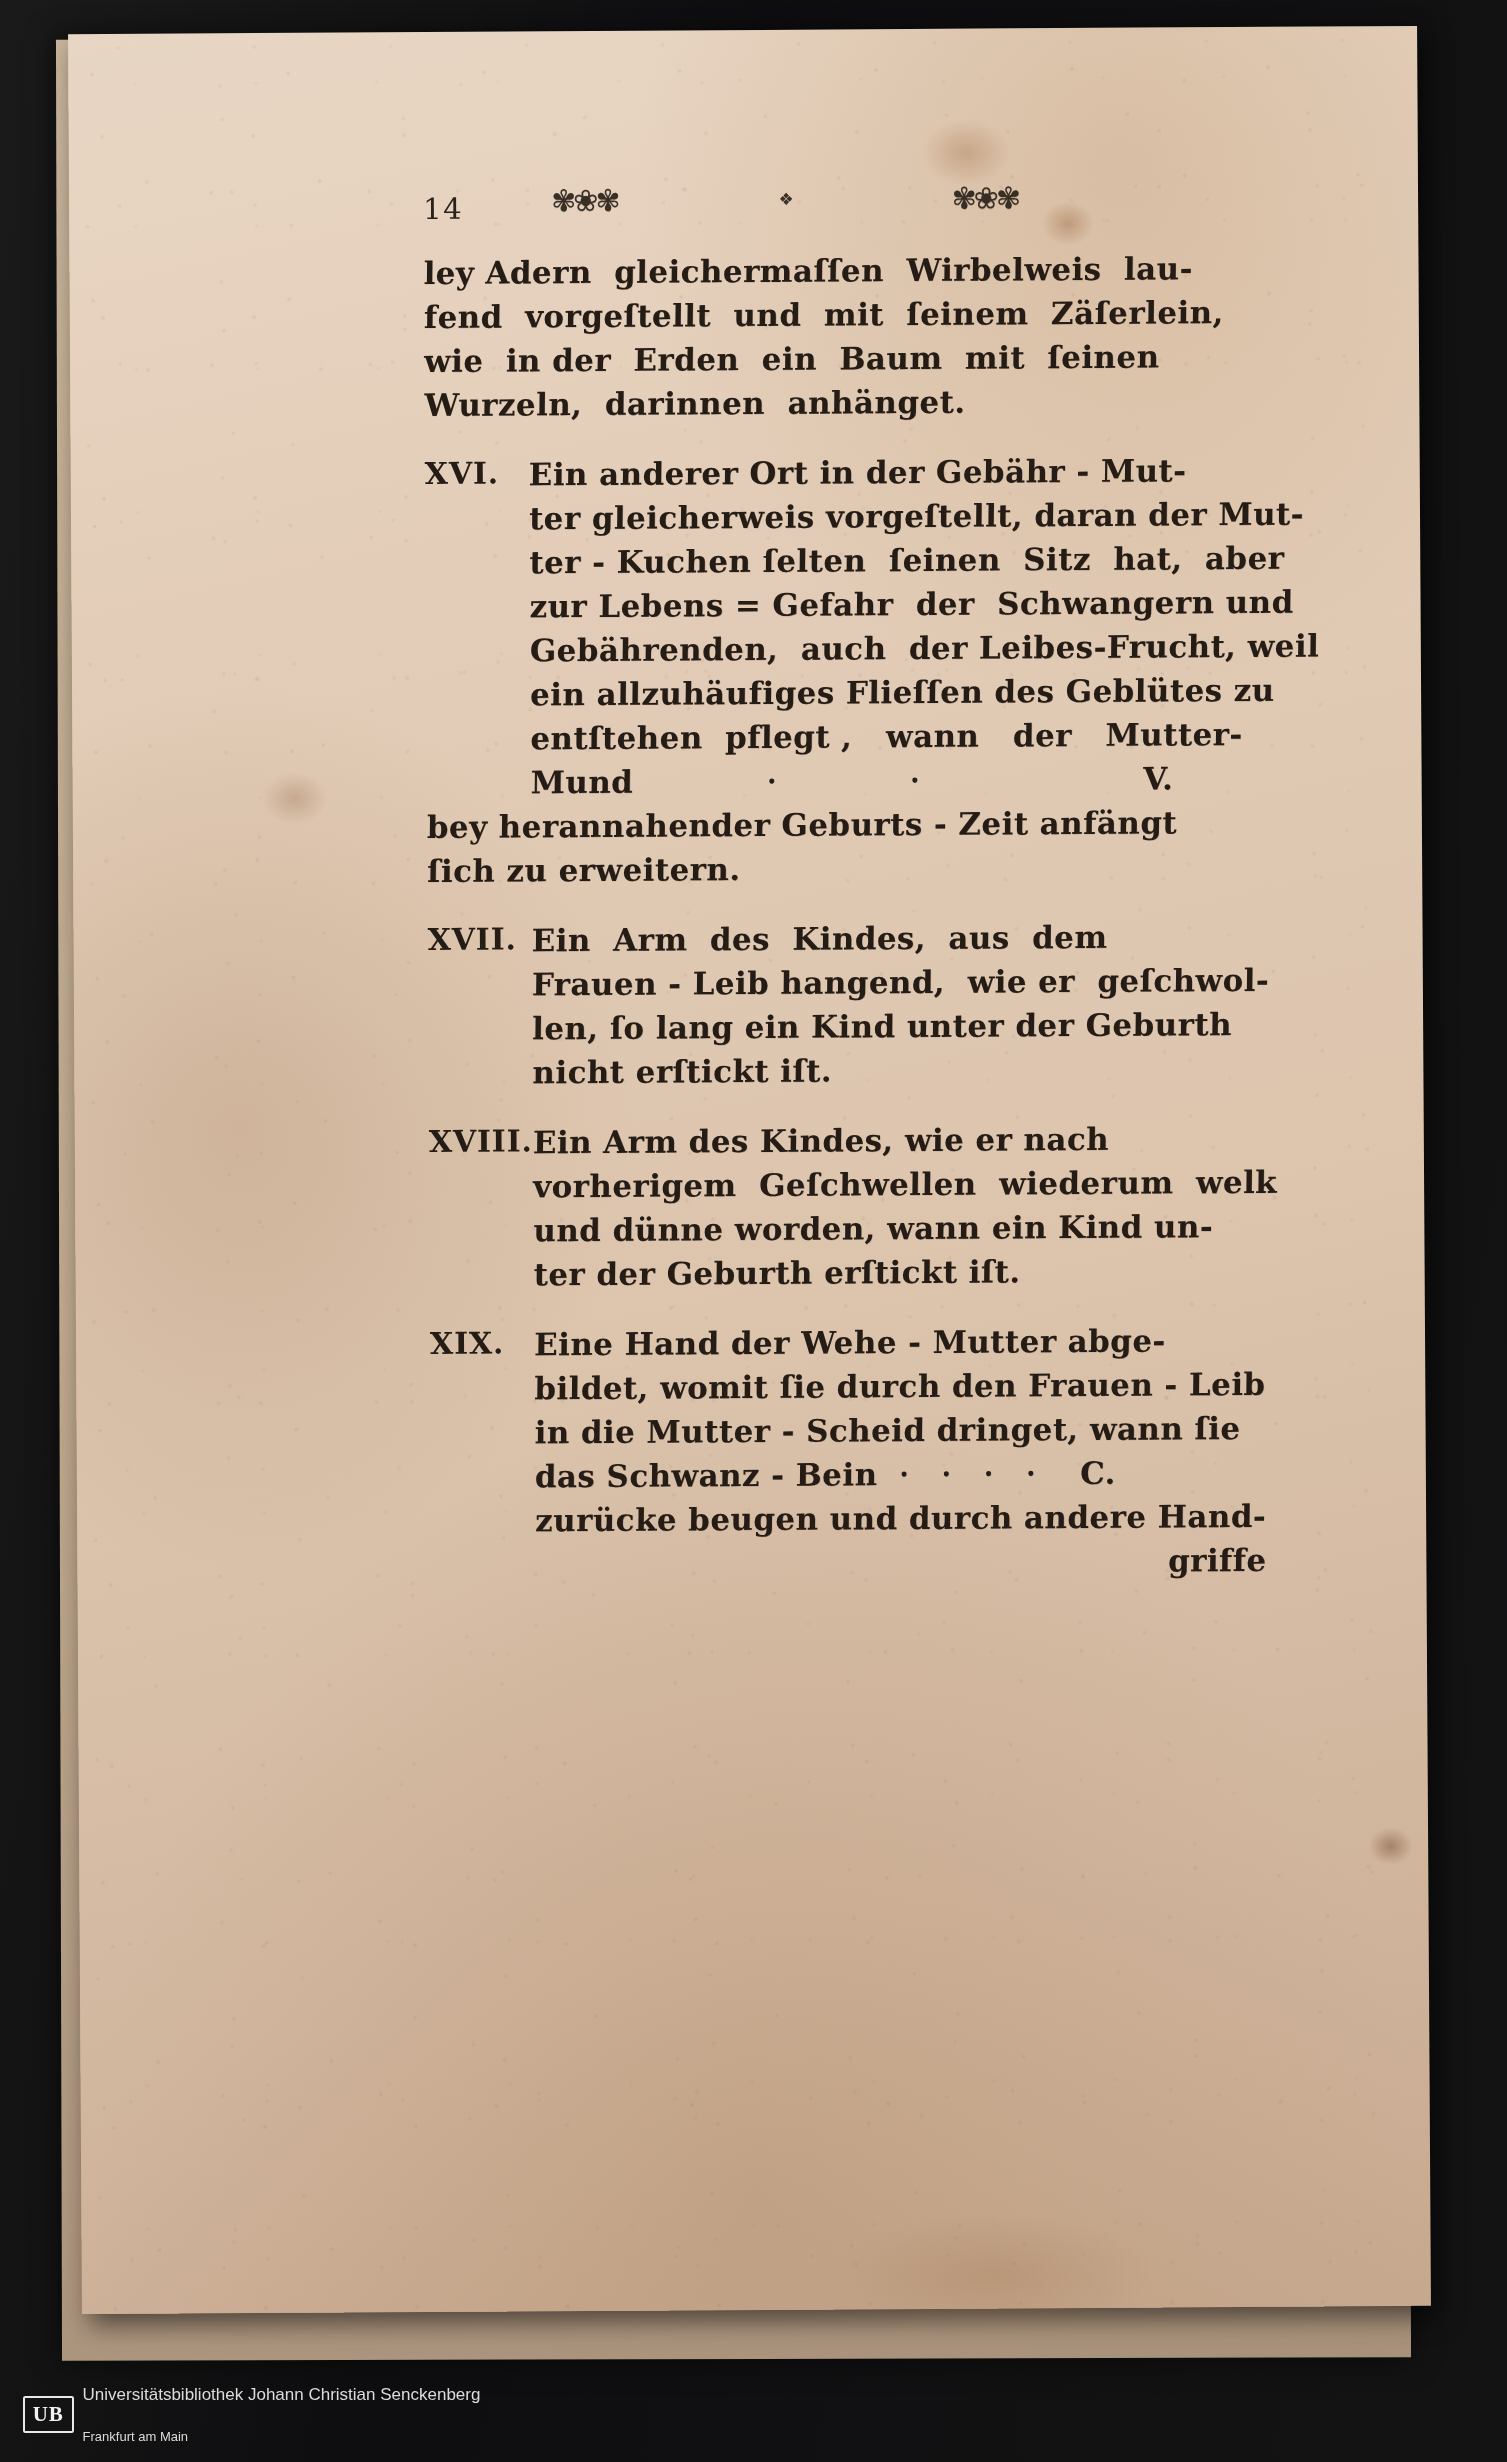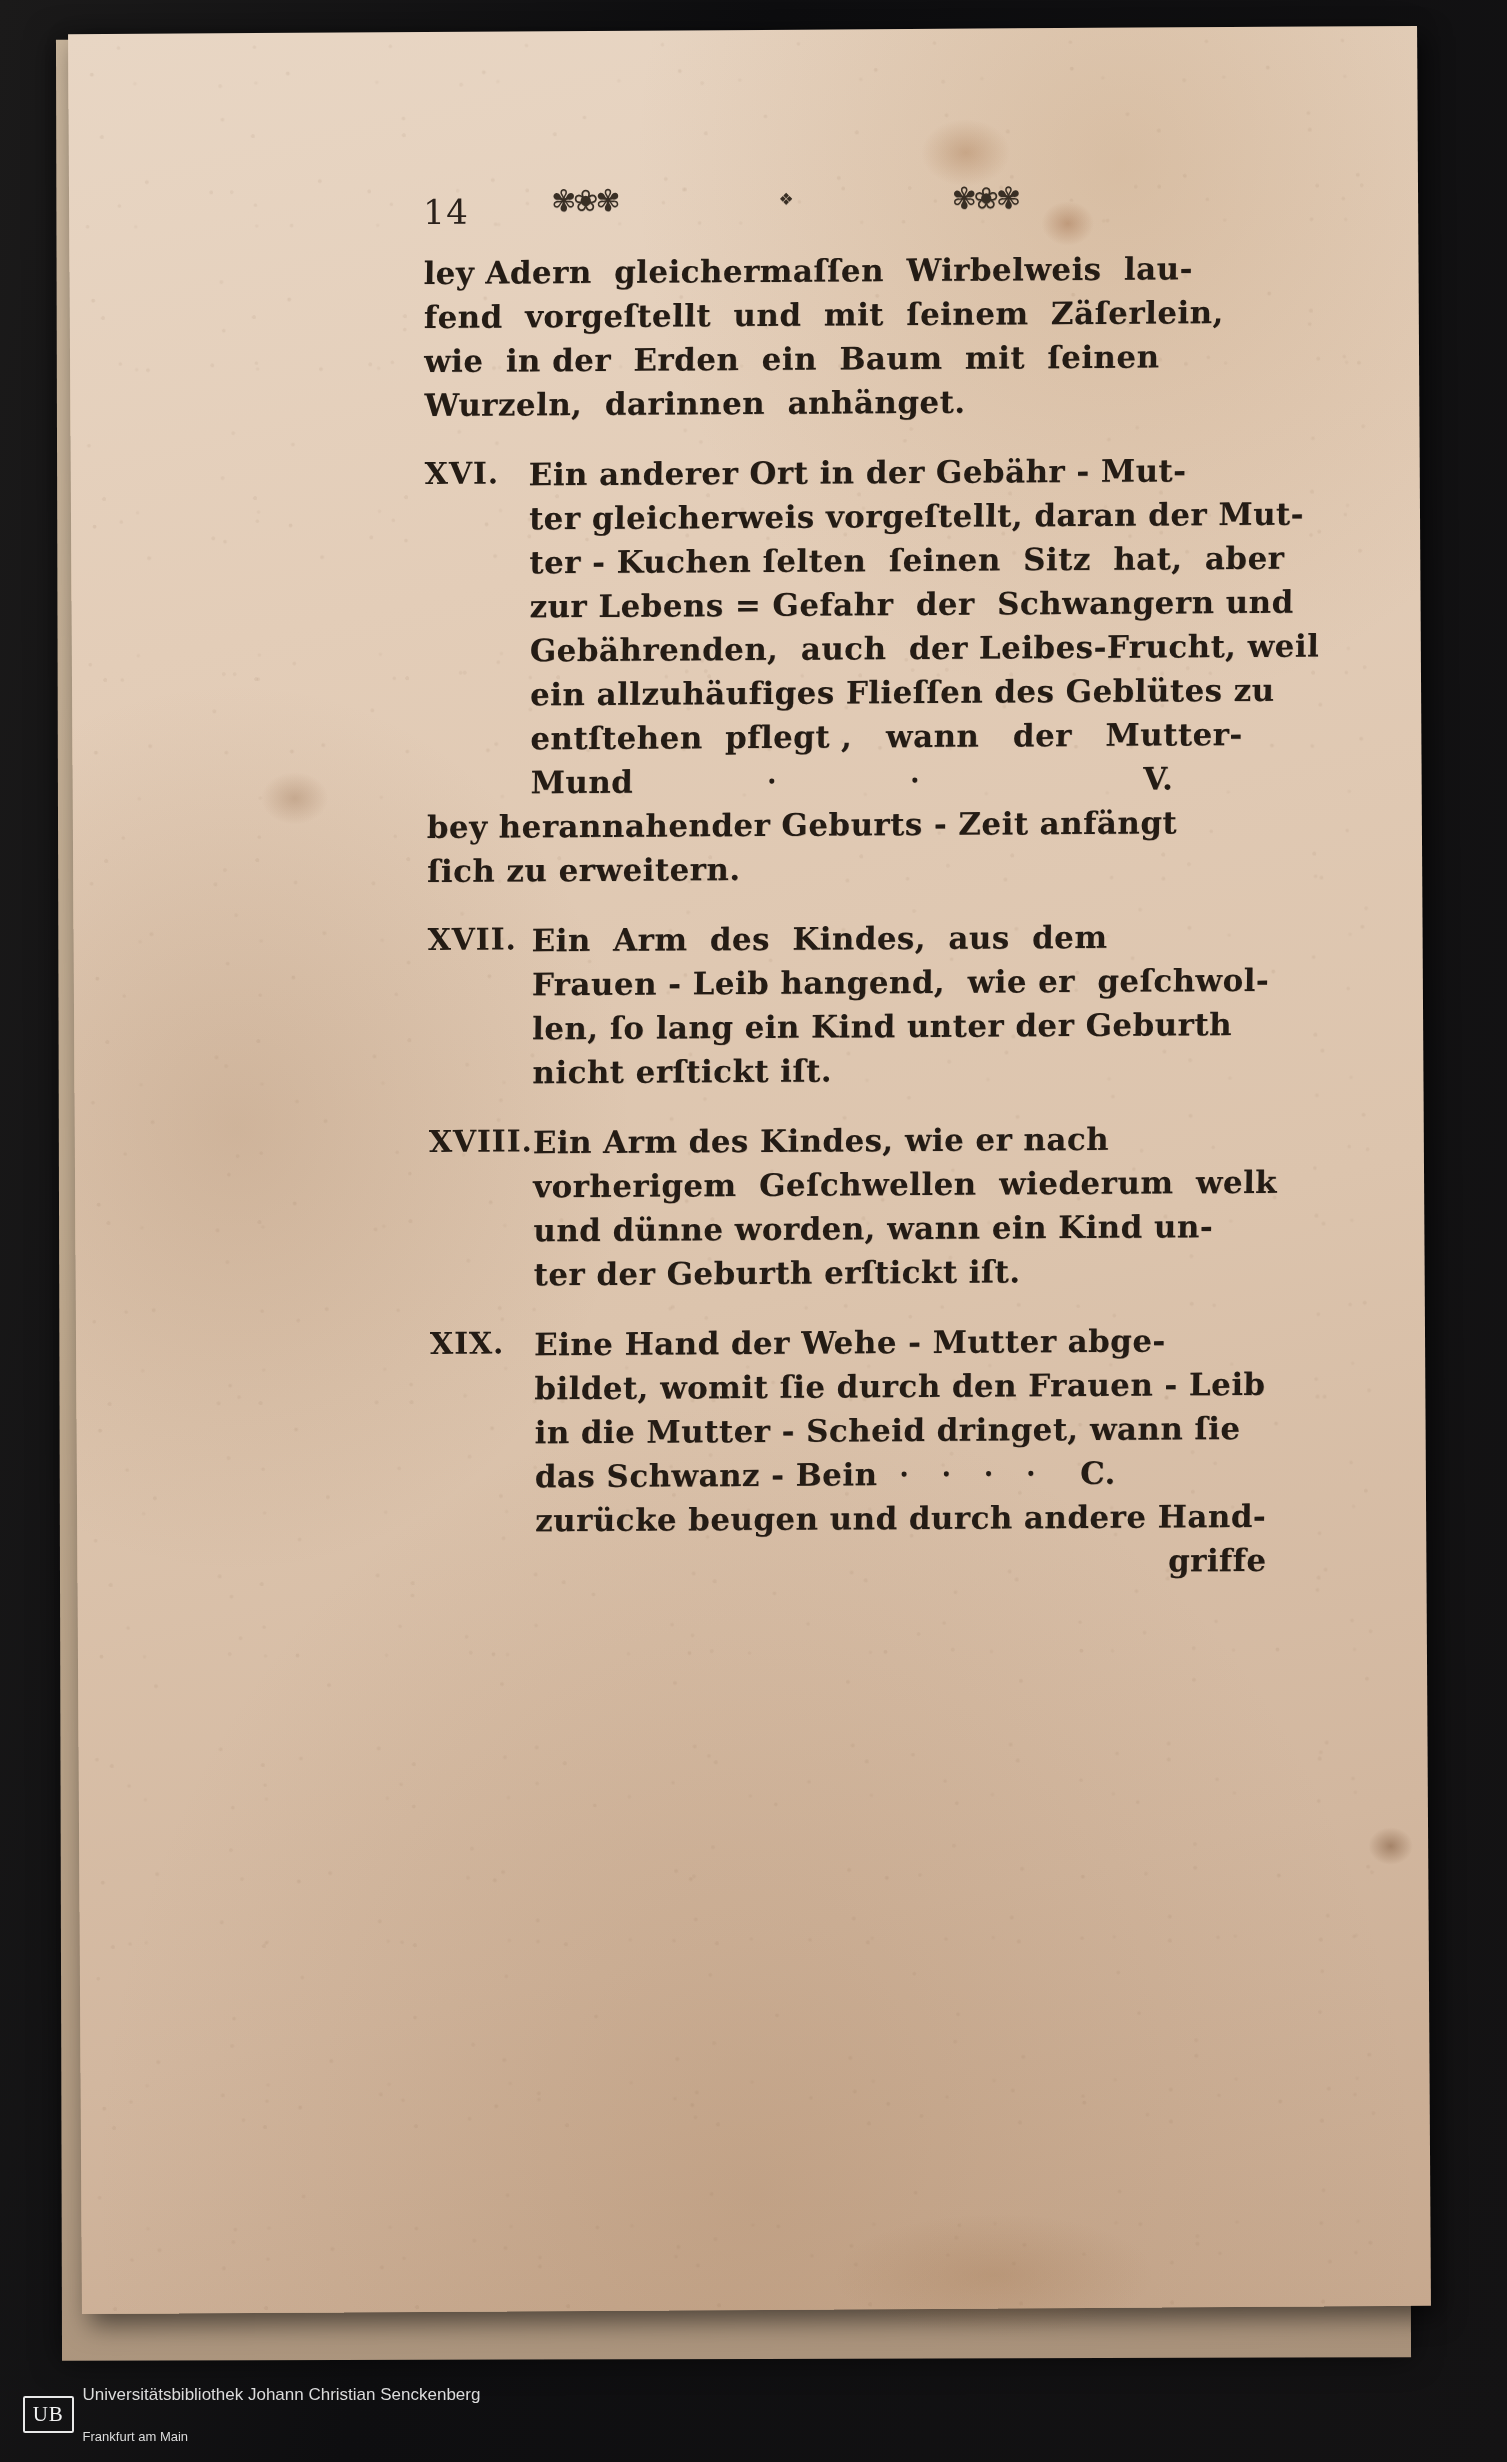--- a/index.html
+++ b/index.html
@@ -89,21 +89,21 @@
   .stain.s4 { left: 1289px; top: 1801px; width: 45px;  height: 38px;
     background: radial-gradient(ellipse at center, rgba(110,70,40,.45), rgba(110,70,40,0) 70%); }
   .stain.s5 { left: 754px; top: 2186px; width: 317px; height: 121px;
     background: radial-gradient(ellipse at center, rgba(150,105,65,.22), rgba(150,105,65,0) 72%); }
 
   .folio {
     position: absolute;
     left: 354px;
     top: 160px;
     font-family: "DejaVu Serif", serif;
-    font-size: 34px;
+    font-size: 29px;
     color: #2a211b;
     letter-spacing: 1.5px;
   }
 
   .headband {
     position: absolute;
     left: 482px;
     top: 149px;
     width: 467px;
     height: 42px;
@@ -173,21 +173,21 @@
     width: 47px;
     height: 33px;
     border: 2.3px solid #e9e9e9;
     border-radius: 2.3px;
     display: flex;
     align-items: center;
     justify-content: center;
     color: #f2f2f2;
     font-family: "Liberation Serif", serif;
     font-size: 21px;
-    font-weight: 400;
+    font-weight: 700;
     letter-spacing: 0.8px;
   }
   .ub-text {
     color: #dcdcdc;
     font-family: "Liberation Sans", sans-serif;
     line-height: 1.25;
   }
   .ub-text .l1 { font-size: 17px; }
   .ub-text .l2 { font-size: 13px; margin-top: 24px; }
 </style>

